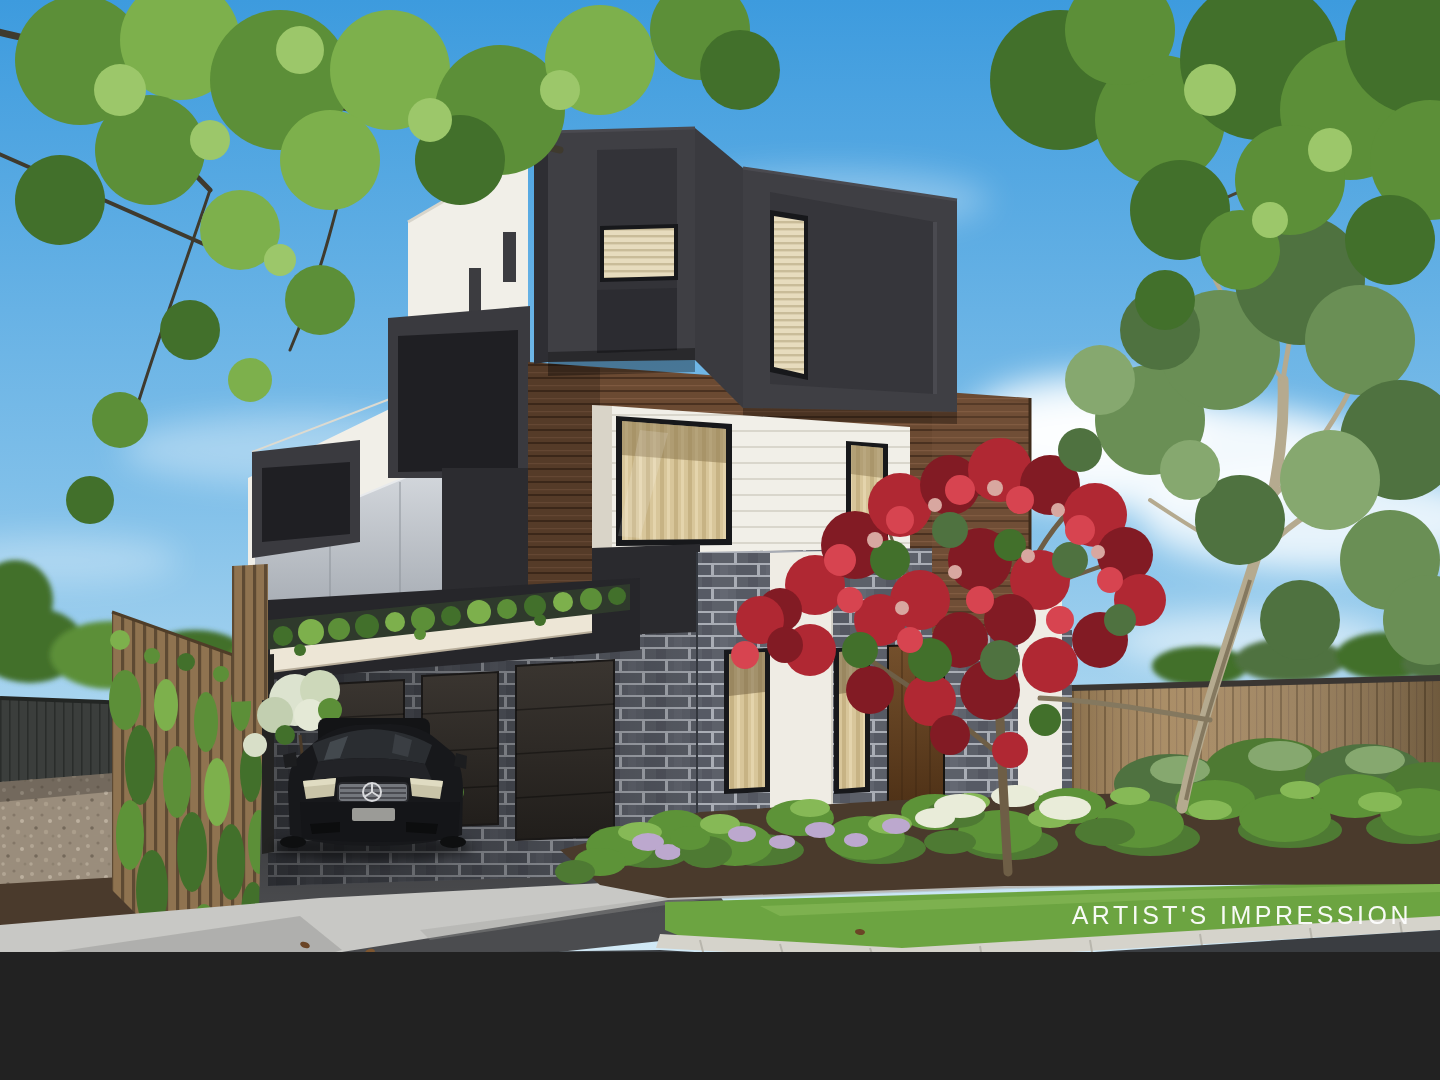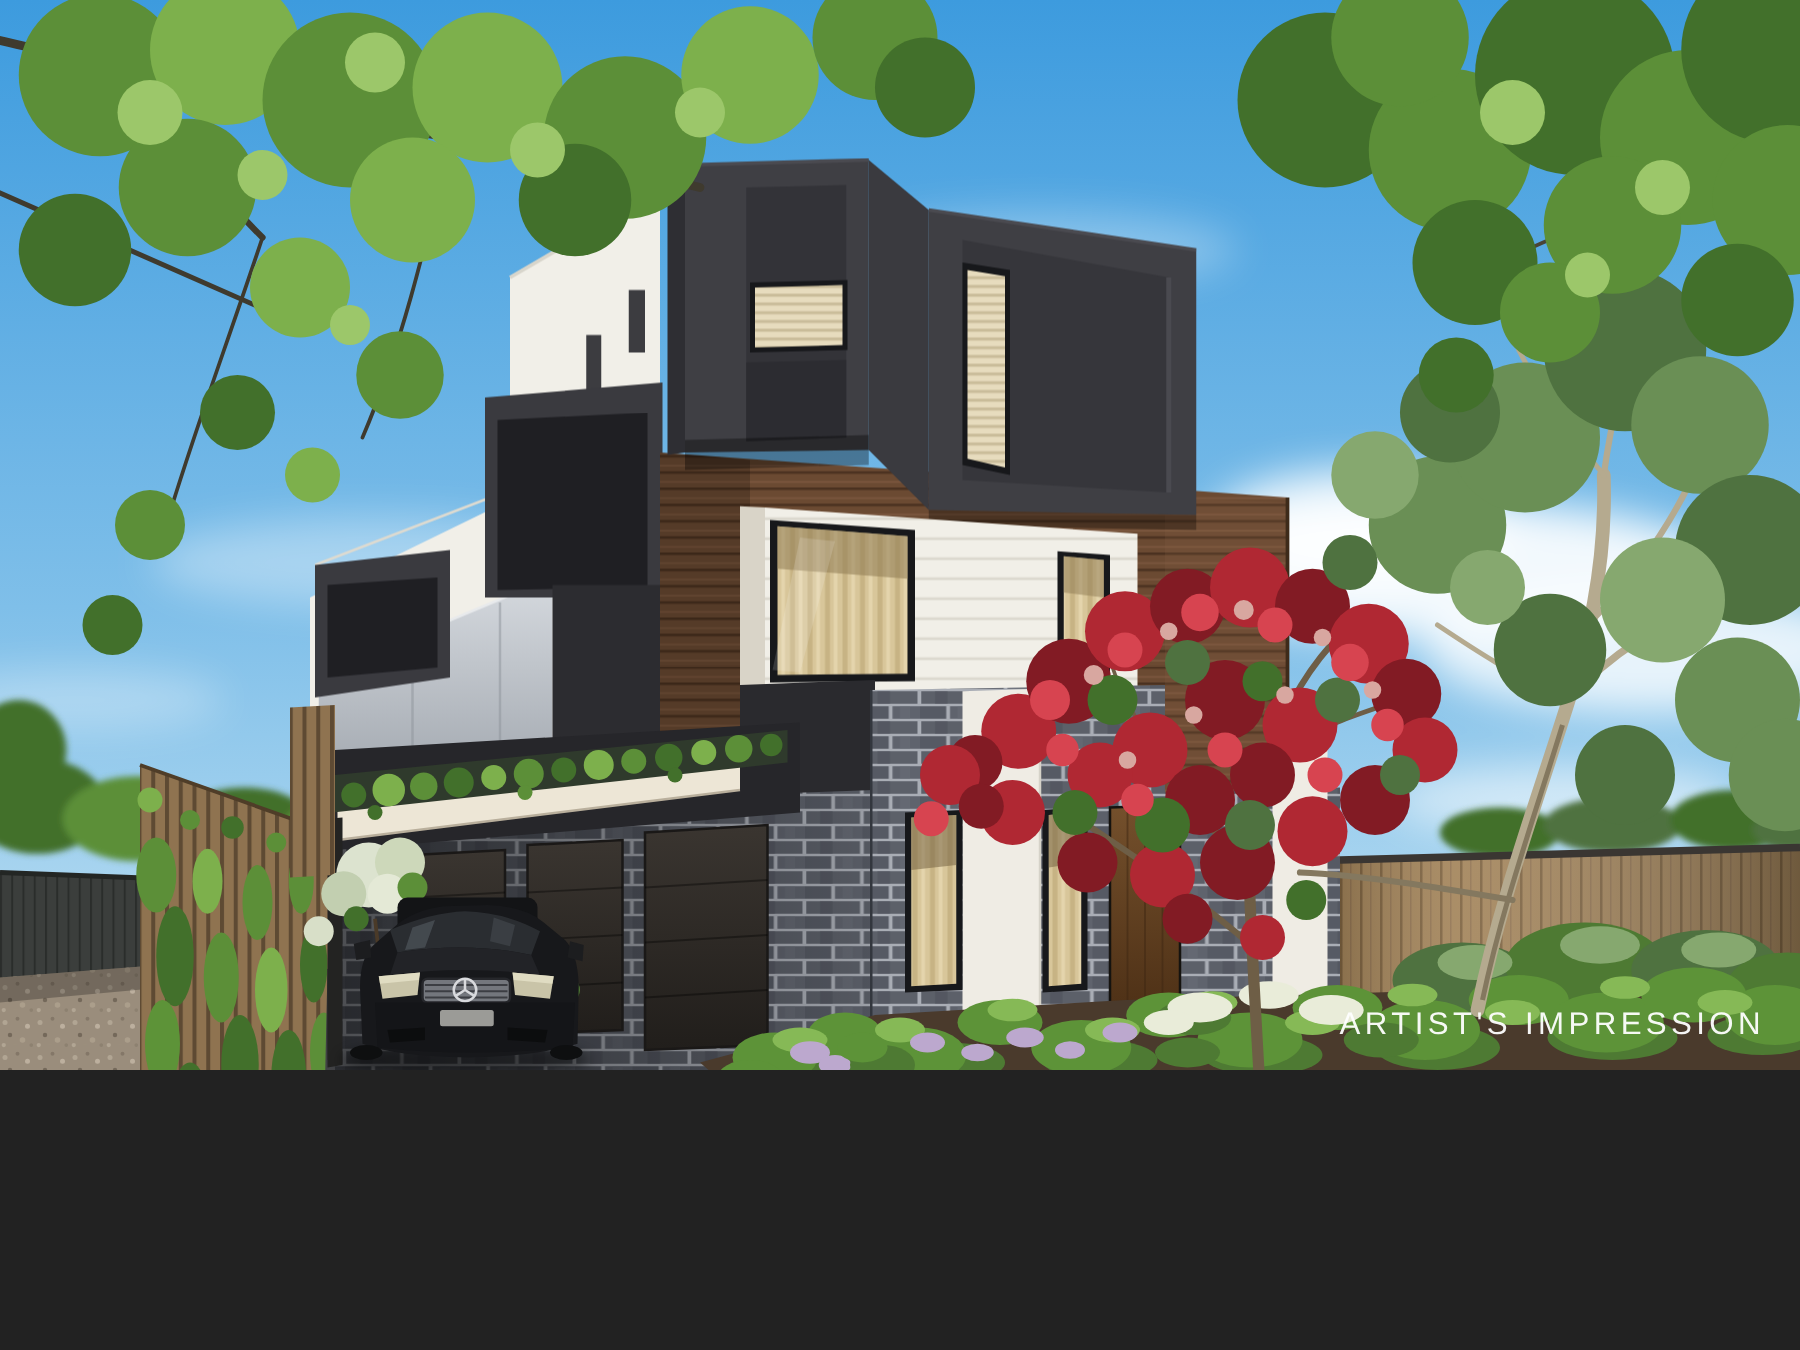--- a/index.html
+++ b/index.html
@@ -1,16 +1,16 @@
 <!DOCTYPE html>
 <html><head>
 <meta charset="utf-8">
 <style>
   html,body{margin:0;padding:0;background:#222;}
-  .stage{position:relative;width:1440px;height:856px;overflow:hidden;font-family:"Liberation Sans",sans-serif;background:#7FBFE9;}
+  .stage{position:relative;width:1440px;height:952px;overflow:hidden;font-family:"Liberation Sans",sans-serif;background:#7FBFE9;}
   .stage svg{position:absolute;left:0;top:0;display:block;}
   .watermark{position:absolute;right:28px;bottom:22px;color:#FFFFFF;font-size:25px;letter-spacing:3.5px;opacity:.95;font-weight:400;}
   
   .f1{fill:#7DB04C}.f2{fill:#5C8F38}.f3{fill:#42702B}.f4{fill:#9CC76A}
   .e1{fill:#6A8F55}.e2{fill:#4F7240}.e3{fill:#86A86F}
   .g1{fill:#4E7A33}.g2{fill:#5D9338}.g3{fill:#86B956}
   .r1{fill:#B02833}.r2{fill:#821B24}.r3{fill:#D74450}.rp{fill:#D8A7A0}
   .lav{fill:#BCA8CE}.wfl{fill:#E9ECD9}
 </style>
 </head>

